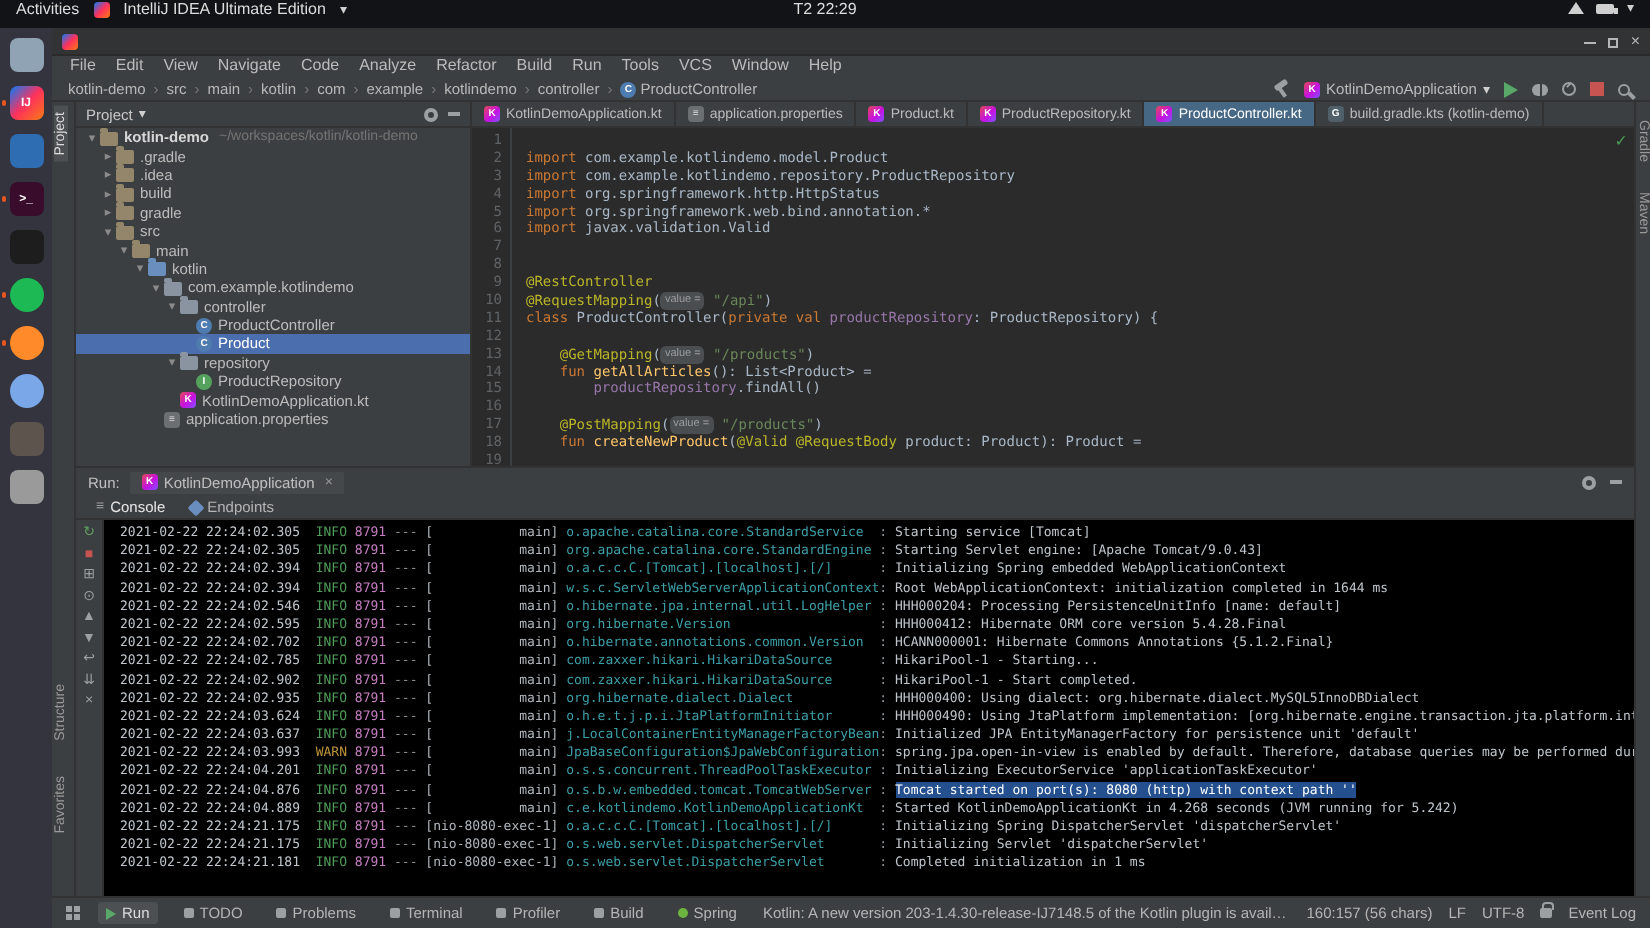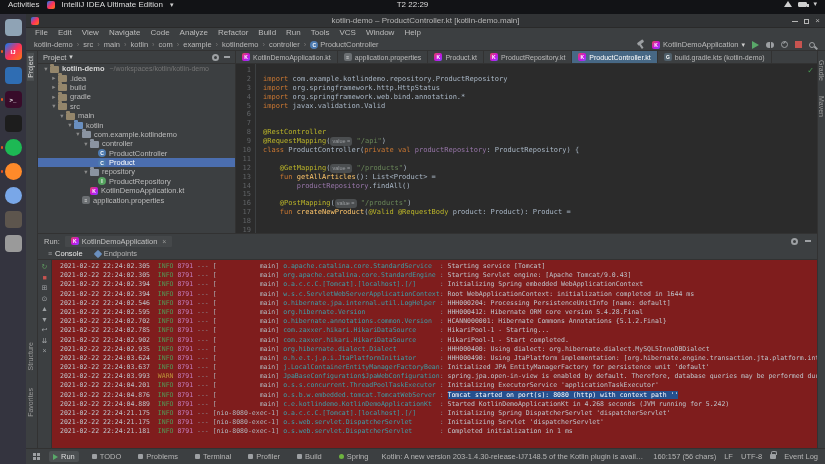--- a/index.html
+++ b/index.html
@@ -118,21 +118,21 @@
   #run-tabs{height:12px;display:flex;align-items:center;gap:12px;padding-left:10px;font-size:7.5px;border-bottom:1px solid #323232;color:#b5b5b5}
   .rtab{display:flex;align-items:center;gap:3px}
   .rtab.active{color:#e8e8e8}
   .con-ico{font-size:7px;color:#9da0a3}
   .ep-ico{width:6px;height:6px;background:#6a8fbf;transform:rotate(45deg);display:inline-block;border-radius:1px}
   #run-body{position:absolute;top:26px;left:0;right:0;bottom:0;display:flex}
   #run-toolbar{width:14px;display:flex;flex-direction:column;align-items:center;gap:2.5px;padding-top:3px;border-right:1px solid #323232;flex:none}
   .rt-ico{font-size:7px;line-height:8px;color:#9da0a3}
   .rt-green{color:#5f9e60}
   .rt-red{color:#c75450}
-  #console{flex:1;background:#7f1d1d;font-family:"DejaVu Sans Mono",monospace;font-size:6.5px;line-height:9.2px;padding:2px 0 0 8px;overflow:hidden}
+  #console{flex:1;background:#000000;font-family:"DejaVu Sans Mono",monospace;font-size:6.5px;line-height:9.2px;padding:2px 0 0 8px;overflow:hidden}
   .con-line{white-space:pre;height:9.2px}
   .c-t{color:#bfc5cb}
   .c-l{color:#4f9d58}
   .c-l.warn{color:#bc9439}
   .c-pid{color:#c57fc0}
   .c-d{color:#8b9198}
   .c-thr{color:#b0b6bc}
   .c-log{color:#3c9fa8}
   .c-msg{color:#bfc5cb}
   .c-msg.hl{background:#25508f;color:#fff}
@@ -185,21 +185,20 @@
       <div class="dock-icon circle running " style="background:#ff8a2a"></div>
       <div class="dock-icon circle  " style="background:#79a7e8"></div>
       <div class="dock-icon   " style="background:#5d554d"></div>
       <div class="dock-icon   " style="background:#9a9a9a"></div>
     </div>
 
   <div id="window">
 
     <div id="title-bar">
       <span class="app-ico"></span>
-      <span id="win-title">kotlin-demo – ProductController.kt [kotlin-demo.main]</span>
       <span class="win-controls">
         <span class="wc-min"></span>
         <span class="wc-max"></span>
         <span class="wc">×</span>
       </span>
     </div>
 
     <div id="menu-bar">
         <span class="menu-item">File</span>
         <span class="menu-item">Edit</span>
@@ -270,20 +269,25 @@
           <span class="dash"></span>
         </span>
       </div>
       <div id="tree">
           <div class="tree-row " style="padding-left:4px">
     <span class="chev">▾</span>
             <span class="fic"></span>
     <span class="tl bold">kotlin-demo</span>
     <span class="tpath">~/workspaces/kotlin/kotlin-demo</span>
           </div>
+          <div class="tree-row " style="padding-left:12px">
+    <span class="chev">▸</span>
+            <span class="fic"></span>
+    <span class="tl ">.gradle</span>
+    </div>
           <div class="tree-row " style="padding-left:12px">
     <span class="chev">▸</span>
             <span class="fic"></span>
     <span class="tl ">.idea</span>
     </div>
           <div class="tree-row " style="padding-left:12px">
     <span class="chev">▸</span>
             <span class="fic"></span>
     <span class="tl ">build</span>
     </div>
@@ -393,20 +397,21 @@
           <div>13</div>
           <div>14</div>
           <div>15</div>
           <div>16</div>
           <div>17</div>
           <div>18</div>
           <div>19</div>
         </div>
       <div id="code">
           <div class="code-line">&nbsp;</div>
+          <div class="code-line"><span class="tk-k">import</span><span class="tk-p"> com.example.kotlindemo.model.Product</span></div>
           <div class="code-line"><span class="tk-k">import</span><span class="tk-p"> com.example.kotlindemo.repository.ProductRepository</span></div>
           <div class="code-line"><span class="tk-k">import</span><span class="tk-p"> org.springframework.http.HttpStatus</span></div>
           <div class="code-line"><span class="tk-k">import</span><span class="tk-p"> org.springframework.web.bind.annotation.*</span></div>
           <div class="code-line"><span class="tk-k">import</span><span class="tk-p"> javax.validation.Valid</span></div>
           <div class="code-line">&nbsp;</div>
           <div class="code-line">&nbsp;</div>
           <div class="code-line"><span class="tk-a">@RestController</span></div>
           <div class="code-line"><span class="tk-a">@RequestMapping</span><span class="tk-p">(</span><span class="tk-h">value =</span><span class="tk-s"> "/api"</span><span class="tk-p">)</span></div>
           <div class="code-line"><span class="tk-k">class</span><span class="tk-p"> ProductController(</span><span class="tk-k">private</span><span class="tk-p"> </span><span class="tk-k">val</span><span class="tk-p"> </span><span class="tk-v">productRepository</span><span class="tk-p">: ProductRepository) {</span></div>
           <div class="code-line">&nbsp;</div>

